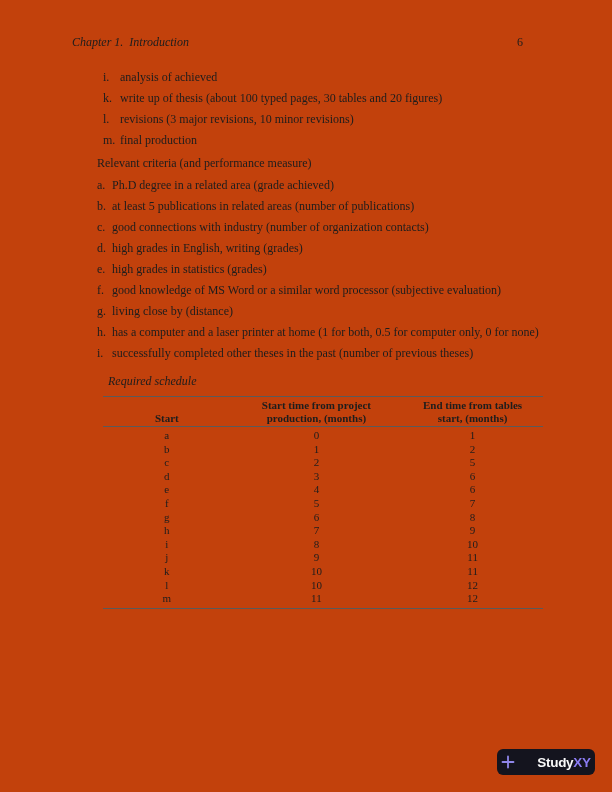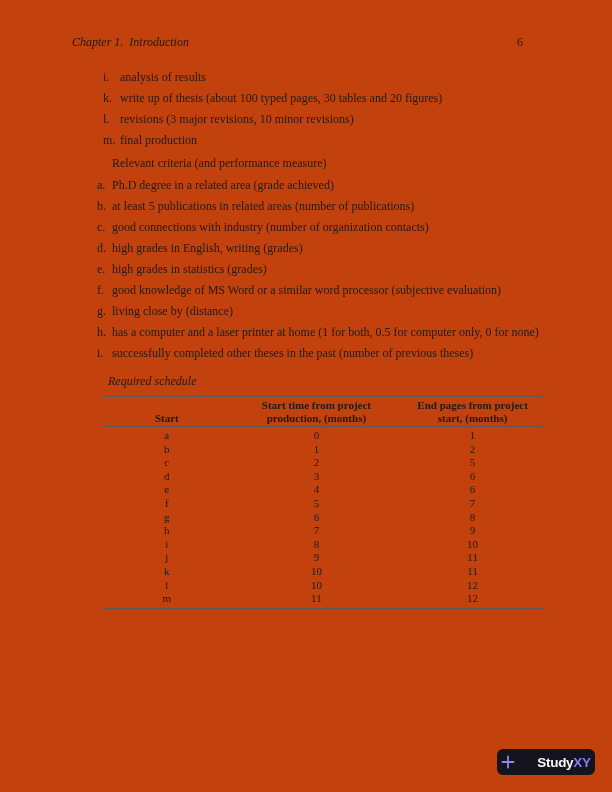--- a/index.html
+++ b/index.html
@@ -17,21 +17,21 @@
   .page-number { font-style:normal; }
 
   
   .task-list { position:absolute; top:69px; left:103px; width:440px; font-size:12px; }
   .criteria-list { position:absolute; top:177px; left:97px; width:447px; font-size:12px; }
   .list-item { display:flex; line-height:16px; margin-bottom:5px; }
   .task-list .marker { width:17px; flex:none; }
   .criteria-list .marker { width:15px; flex:none; }
   .item-text { flex:1; }
 
-  .criteria-heading { position:absolute; top:156px; left:112px; font-size:12px; }
+  .criteria-heading { position:absolute; top:156px; left:97px; font-size:12px; }
   .schedule-heading { position:absolute; top:374px; left:108px; font-size:12px; font-style:italic; }
 
   
   .schedule-table {
     position:absolute; top:396px; left:103px; width:440px;
     border-collapse:collapse; font-size:11px;
   }
   .schedule-table th {
     font-weight:bold; text-align:center; vertical-align:bottom;
     border-top:1px solid #5a5a5a; border-bottom:1px solid #5a5a5a;
@@ -62,21 +62,21 @@
 <div class="page">
 
   <div class="header-row">
     <span class="chapter-title">Chapter 1.  Introduction</span>
     <span class="page-number">6</span>
   </div>
 
   <div class="task-list">
     <div class="list-item">
       <span class="marker">i.</span>
-      <span class="item-text">analysis of results</span>
+      <span class="item-text">analysis of achieved</span>
     </div>
     <div class="list-item">
       <span class="marker">k.</span>
       <span class="item-text">write up of thesis (about 100 typed pages, 30 tables and 20 figures)</span>
     </div>
     <div class="list-item">
       <span class="marker">l.</span>
       <span class="item-text">revisions (3 major revisions, 10 minor revisions)</span>
     </div>
     <div class="list-item">
@@ -137,21 +137,21 @@
     <thead>
       <tr>
         <th>
           <span>Start</span>
         </th>
         <th>
           <span>Start time from project</span>
           <span>production, (months)</span>
         </th>
         <th>
-          <span>End pages from project</span>
+          <span>End time from tables</span>
           <span>start, (months)</span>
         </th>
       </tr>
     </thead>
     <tbody>
       <tr>
           <td>a</td>
           <td>0</td>
           <td>1</td>
         </tr>

